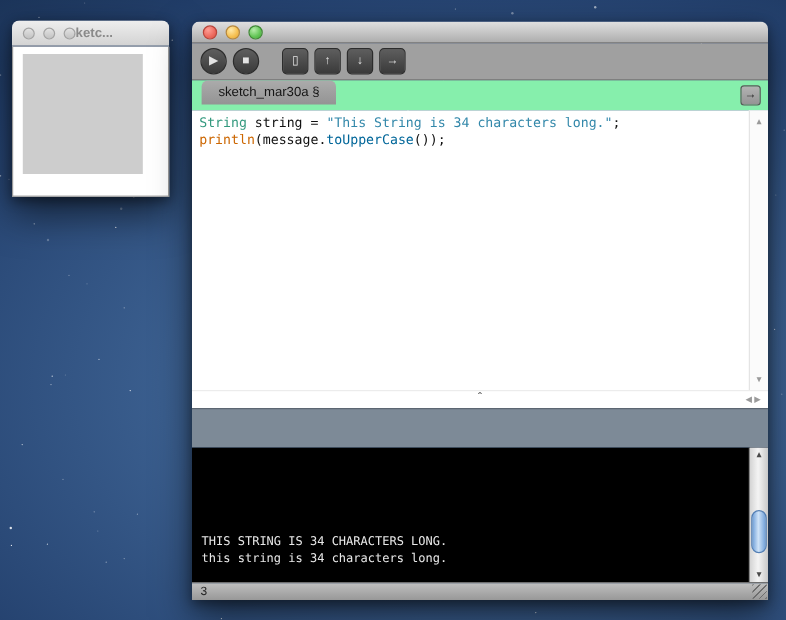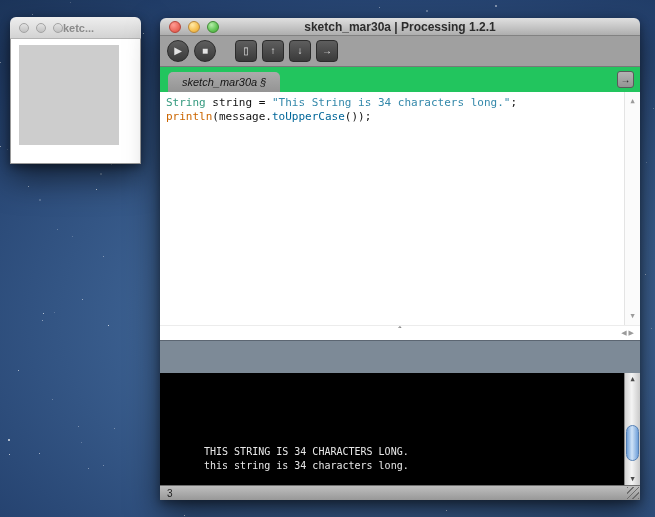--- a/index.html
+++ b/index.html
@@ -36,21 +36,21 @@
   #main-window{left:160px;top:18px;width:480px;height:482px;display:flex;flex-direction:column;}
   #main-window .titlebar{height:22px;}
   #toolbar{height:30px;background:#a0a0a0;border-bottom:1px solid #787878;display:flex;align-items:center;padding-left:7px;gap:5px;flex:none;}
   .tbtn{width:22px;height:22px;box-sizing:border-box;display:flex;align-items:center;justify-content:center;
     background:linear-gradient(#5e5e5e,#3a3a3a);border:1px solid #2c2c2c;color:#e3e3e3;font-size:10px;line-height:1;}
   .tbtn.circle{border-radius:50%;}
   .tbtn.square{border-radius:4px;}
   .tbtn .glyph{pointer-events:none;}
   .toolbar-gap{width:9px;}
 
-  #tabbar{height:25px;background:#22c55e;display:flex;align-items:flex-end;padding:0 8px;position:relative;flex:none;font-style:italic;}
+  #tabbar{height:25px;background:#86efac;display:flex;align-items:flex-start;padding:0 8px;position:relative;flex:none;}
   .tab{height:20px;box-sizing:border-box;display:flex;align-items:center;padding:0 14px;
     background:linear-gradient(#ababab,#949494);border-radius:5px 5px 0 0;font-size:11px;color:#141414;}
   .tab-menu{position:absolute;right:6px;top:4px;width:17px;height:17px;border-radius:3px;
     background:linear-gradient(#b3b3b3,#949494);border:1px solid #5a5a5a;box-sizing:border-box;
     display:flex;align-items:center;justify-content:center;font-size:10px;color:#1c1c1c;}
 
   #editor{height:233px;background:#fff;position:relative;flex:none;
     font-family:"DejaVu Sans Mono",monospace;font-size:11px;line-height:14px;}
   #code{position:absolute;top:4px;left:6px;right:20px;}
   .code-line{white-space:pre;}
@@ -66,21 +66,21 @@
 
   #hstrip{height:14px;background:#fff;border-top:1px solid #ececec;position:relative;flex:none;}
   #divider-handle{position:absolute;left:50%;transform:translateX(-50%);top:0px;font-size:10px;color:#4a4a4a;line-height:12px;}
   #hstrip .harrows{position:absolute;right:4px;top:3px;font-size:7px;color:#9a9a9a;letter-spacing:2px;}
 
   #message-area{height:32px;background:#7d8a97;border-top:1px solid #5c6672;flex:none;}
 
   #console{height:112px;background:#000;position:relative;flex:none;
     font-family:"DejaVu Sans Mono",monospace;font-size:10px;color:#e8e8e8;}
   #console-text{position:absolute;left:8px;bottom:12px;line-height:14px;}
-  .console-line{white-space:pre;margin-left:36px;}
+  .console-line{white-space:pre;}
   #console-vscroll{position:absolute;right:0;top:0;bottom:0;width:15px;
     background:linear-gradient(90deg,#d4d4d4,#f4f4f4 45%,#c9c9c9);border-left:1px solid #888;}
   #console-vscroll .sarrow{position:absolute;left:0;width:100%;text-align:center;font-size:7px;color:#4a4a4a;}
   #console-vscroll .up{top:2px}
   #console-vscroll .down{bottom:2px}
   #console-thumb{position:absolute;left:1px;right:1px;top:46%;height:36px;border-radius:7px;
     background:linear-gradient(90deg,#6f9fd8,#cfe3f8 45%,#6f9fd8);border:1px solid #5580b5;box-sizing:border-box;}
 
   #statusbar{height:14px;background:linear-gradient(#bfbfbf,#989898);border-top:1px solid #6e6e6e;
     display:flex;align-items:center;padding-left:7px;font-size:10px;color:#1f1f1f;position:relative;flex:none;}
@@ -237,21 +237,20 @@
   </div>
 </div>
 
 <div class="window" id="main-window">
   <div class="titlebar">
     <div class="traffic">
       <div class="light red"></div>
       <div class="light yellow"></div>
       <div class="light green"></div>
     </div>
-    <span class="title-text">sketch_mar30a | Processing 1.2.1</span>
   </div>
 
   <div id="toolbar">
     <div class="tbtn circle">
       <span class="glyph">▶</span>
     </div>
     <div class="tbtn circle">
       <span class="glyph">■</span>
     </div>
     <div class="toolbar-gap"></div>

